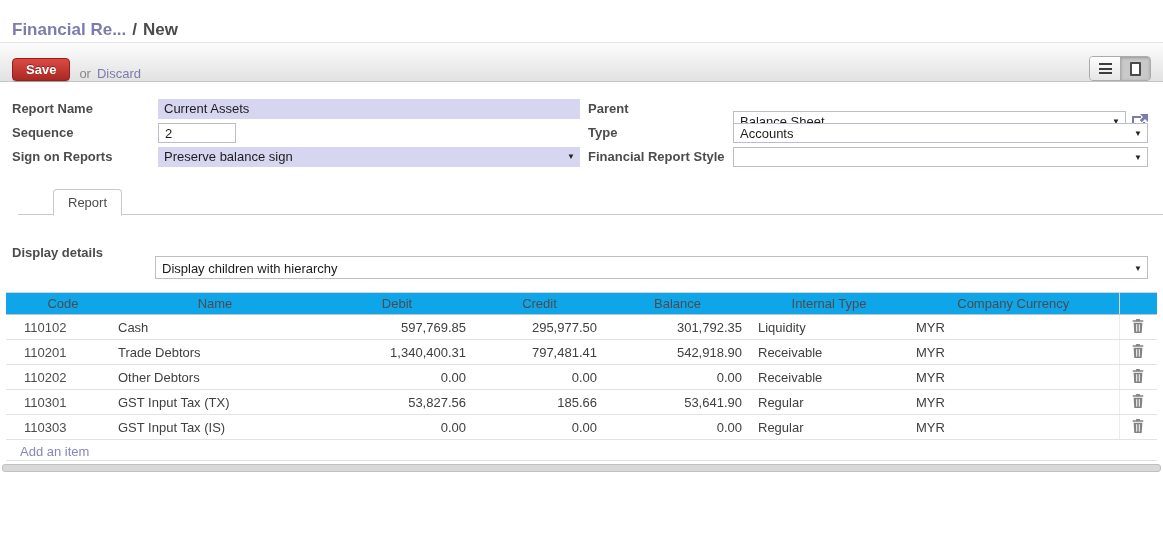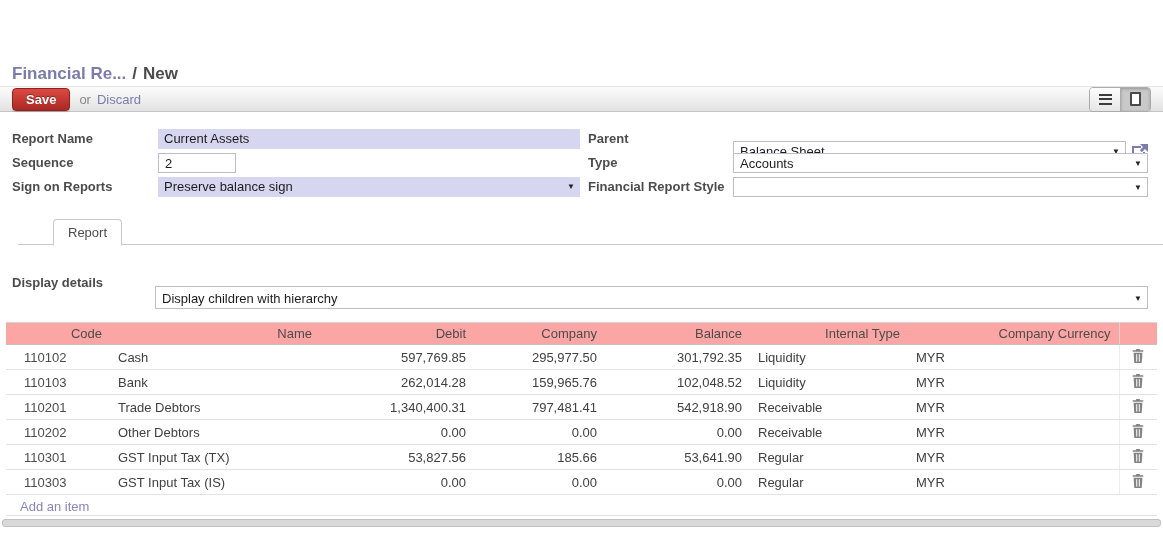--- a/index.html
+++ b/index.html
@@ -1,29 +1,29 @@
 <!DOCTYPE html>
 <html><head>
 <meta charset="utf-8">
 <style>
   * { margin:0; padding:0; box-sizing:border-box; }
   html,body { width:1163px; height:535px; overflow:hidden; background:#fff;
     font-family:"Liberation Sans","DejaVu Sans",sans-serif; font-size:13px; color:#4c4c4c; }
 
   
-  .breadcrumb-bar { height:42px; padding:20px 0 0 12px; background:#fff;margin-top:44px; }
+  .breadcrumb-bar { height:42px; padding:20px 0 0 12px; background:#fff; }
   .breadcrumb-bar { font-size:17px; font-weight:bold; }
   .crumb-link { color:#7c7bad; cursor:pointer; }
   .crumb-sep { color:#4c4c4c; padding:0 6px; font-weight:bold; }
   .crumb-current { color:#4c4c4c; }
 
   
-  .toolbar { height:26px; background:linear-gradient(#fcfcfc,#e2e2e2);
+  .toolbar { height:40px; background:linear-gradient(#fcfcfc,#e2e2e2);
     border-top:1px solid #e3e3e3; border-bottom:1px solid #c5c5c5;
-    display:flex; align-items:center; padding:0 12px; }
+    display:flex; align-items:flex-end; padding:0 12px; }
   .btn-save { background:linear-gradient(#dc4a42,#aa2823); border:1px solid #8f221e;
     color:#fff; font-weight:bold; font-size:13px; padding:3px 13px; border-radius:4px;
     cursor:pointer; text-shadow:0 -1px 0 rgba(0,0,0,.35); box-shadow:0 1px 1px rgba(0,0,0,.2); }
   .or-label { color:#888; margin:0 6px 0 9px; }
   .discard-link { color:#7c7bad; cursor:pointer; }
   .spacer { flex:1; }
   .view-switcher { display:flex; border:1px solid #ababab; border-radius:4px; overflow:hidden; }
   .vs-btn { width:30px; height:23px; display:flex; align-items:center; justify-content:center;
     background:linear-gradient(#fdfdfd,#e6e6e6); cursor:pointer; }
   .vs-btn + .vs-btn { border-left:1px solid #ababab; }
@@ -56,22 +56,22 @@
     position:relative; top:1px; color:#4c4c4c; cursor:pointer; }
 
   
   .detail-row { display:flex; align-items:center; margin:11px 15px 0 12px; }
   .detail-label { width:143px; font-weight:bold; color:#4c4c4c; }
   .detail-select { flex:1; height:23px; line-height:21px;margin-top:30px; }
 
   
   .list-table { margin:13px 6px 0 6px; }
   table { width:1151px; border-collapse:collapse; table-layout:fixed; }
-  thead th { background:#fca5a5; border-top:1px solid #d5d5d5; border-bottom:1px solid #c3c3c3;
-    font-weight:normal; color:#4c4c4c; text-align:right; height:22px; padding:0 8px; }
+  thead th { background:#0ea5e9; border-top:1px solid #d5d5d5; border-bottom:1px solid #c3c3c3;
+    font-weight:normal; color:#4c4c4c; text-align:center; height:22px; padding:0 8px; }
   col.c-code {width:104px;} col.c-name {width:210px;} col.c-debit {width:154px;}
   col.c-credit {width:131px;} col.c-balance {width:145px;} col.c-itype {width:158px;}
   col.c-curr {width:211px;} col.c-del {width:38px;}
   th.h-code { padding-left:18px; }
   th.h-del { border-left:1px solid #d8d8d8; }
   tbody td { height:25px; padding:0 8px; border-bottom:1px solid #e3e3e3;
     color:#404040; white-space:nowrap; overflow:hidden; cursor:pointer; }
   td.col-code { padding-left:18px; color:#4c4c4c; }
   td.col-debit, td.col-credit, td.col-balance { text-align:right; }
   td.col-delete { border-left:1px solid #ececec; text-align:center; cursor:default; }
@@ -179,21 +179,21 @@
       <col class="c-balance">
         <col class="c-itype">
         <col class="c-curr">
         <col class="c-del">
     </colgroup>
     <thead>
       <tr>
         <th class="h-code">Code</th>
         <th>Name</th>
         <th>Debit</th>
-        <th>Company</th>
+        <th>Credit</th>
         <th>Balance</th>
         <th>Internal Type</th>
         <th>Company Currency</th>
         <th class="h-del"></th>
       </tr>
     </thead>
     <tbody>
         <tr>
           <td class="col-code">110102</td>
           <td class="col-name">Cash</td>
@@ -205,37 +205,20 @@
           <td class="col-delete"><span class="trash">
               <svg width="12" height="14" viewBox="0 0 12 14">
                 <path d="M4.4 0 L7.6 0 L8.2 1.2 L11.3 1.2 L11.3 2.8 L0.7 2.8 L0.7 1.2 L3.8 1.2 Z" fill="#5a5a5a"></path>
                 <path d="M1.6 3.8 L10.4 3.8 L9.7 14 L2.3 14 Z" fill="#5a5a5a"></path>
                 <rect x="4.2" y="5.2" width="1" height="7.4" fill="#fff"></rect>
                 <rect x="6.8" y="5.2" width="1" height="7.4" fill="#fff"></rect>
               </svg>
             </span></td>
         </tr>
         <tr>
-          <td class="col-code">110103</td>
-          <td class="col-name">Bank</td>
-          <td class="col-debit">262,014.28</td>
-          <td class="col-credit">159,965.76</td>
-          <td class="col-balance">102,048.52</td>
-          <td class="col-internal_type">Liquidity</td>
-          <td class="col-currency">MYR</td>
-          <td class="col-delete"><span class="trash">
-              <svg width="12" height="14" viewBox="0 0 12 14">
-                <path d="M4.4 0 L7.6 0 L8.2 1.2 L11.3 1.2 L11.3 2.8 L0.7 2.8 L0.7 1.2 L3.8 1.2 Z" fill="#5a5a5a"></path>
-                <path d="M1.6 3.8 L10.4 3.8 L9.7 14 L2.3 14 Z" fill="#5a5a5a"></path>
-                <rect x="4.2" y="5.2" width="1" height="7.4" fill="#fff"></rect>
-                <rect x="6.8" y="5.2" width="1" height="7.4" fill="#fff"></rect>
-              </svg>
-            </span></td>
-        </tr>
-        <tr>
           <td class="col-code">110201</td>
           <td class="col-name">Trade Debtors</td>
           <td class="col-debit">1,340,400.31</td>
           <td class="col-credit">797,481.41</td>
           <td class="col-balance">542,918.90</td>
           <td class="col-internal_type">Receivable</td>
           <td class="col-currency">MYR</td>
           <td class="col-delete"><span class="trash">
               <svg width="12" height="14" viewBox="0 0 12 14">
                 <path d="M4.4 0 L7.6 0 L8.2 1.2 L11.3 1.2 L11.3 2.8 L0.7 2.8 L0.7 1.2 L3.8 1.2 Z" fill="#5a5a5a"></path>

